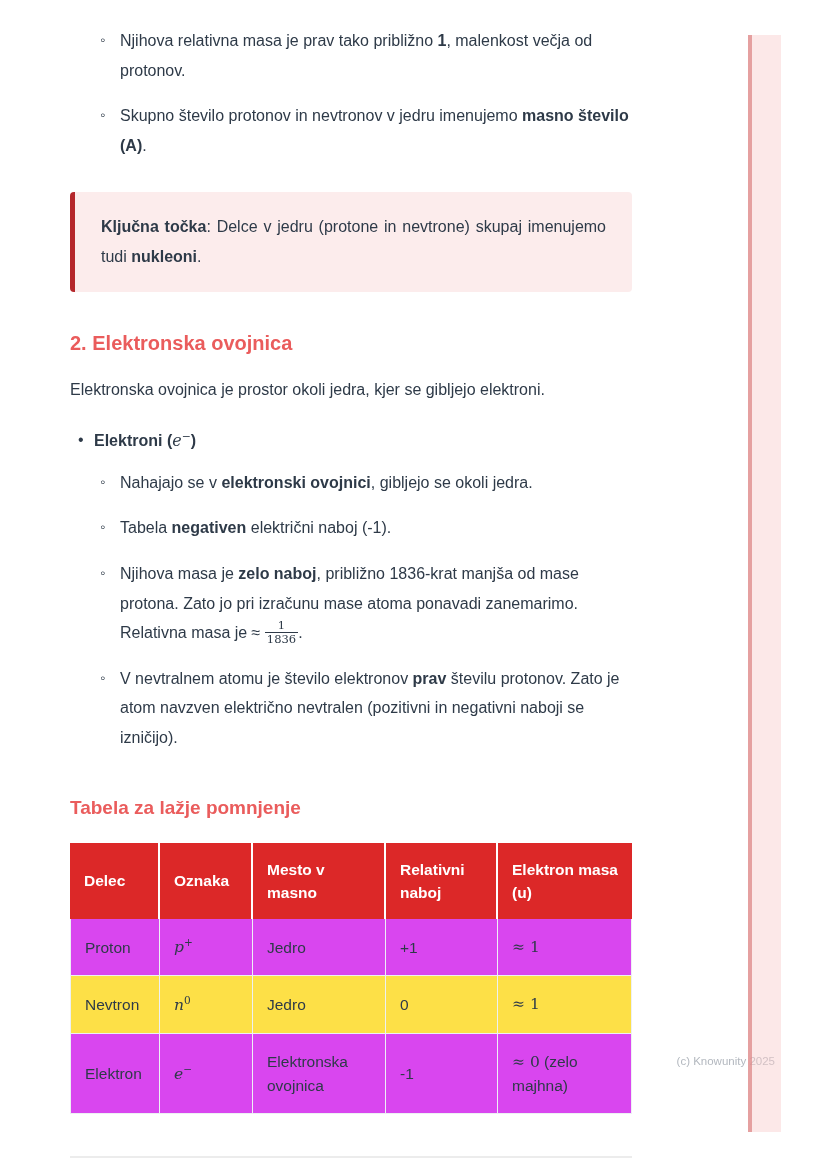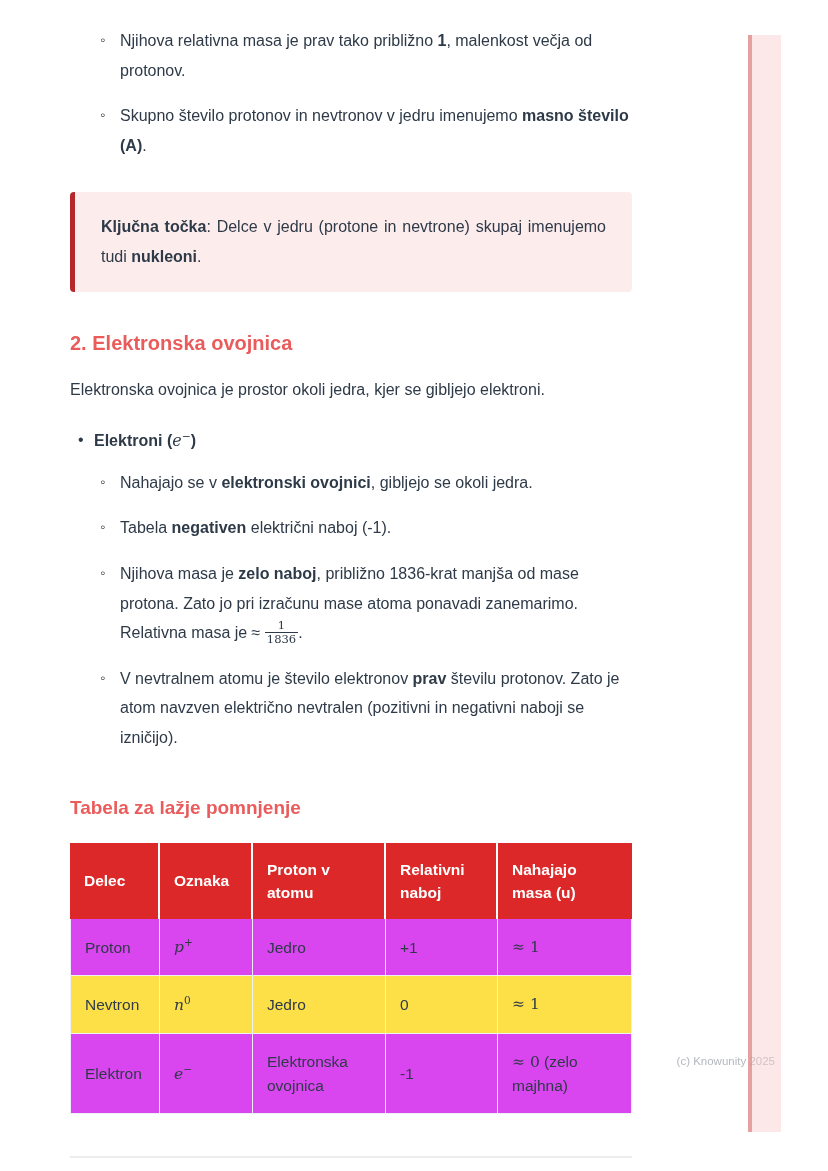--- a/index.html
+++ b/index.html
@@ -126,23 +126,23 @@
         <col style="width:90px">
           <col style="width:93px">
           <col style="width:133px">
           <col style="width:112px">
           <col style="width:134px">
       </colgroup>
       <thead>
         <tr>
           <th>Delec</th>
           <th>Oznaka</th>
-          <th>Proton v atomu</th>
+          <th>Mesto v masno</th>
           <th>Relativni naboj</th>
-          <th>Nahajajo masa (u)</th>
+          <th>Elektron masa (u)</th>
         </tr>
       </thead>
       <tbody>
         <tr>
           <td>Proton</td>
           <td><span class="math"><i>p</i><sup>+</sup></span></td>
           <td>Jedro</td>
           <td>+1</td>
           <td><span class="math-roman">≈ 1</span><span></span></td>
         </tr>

